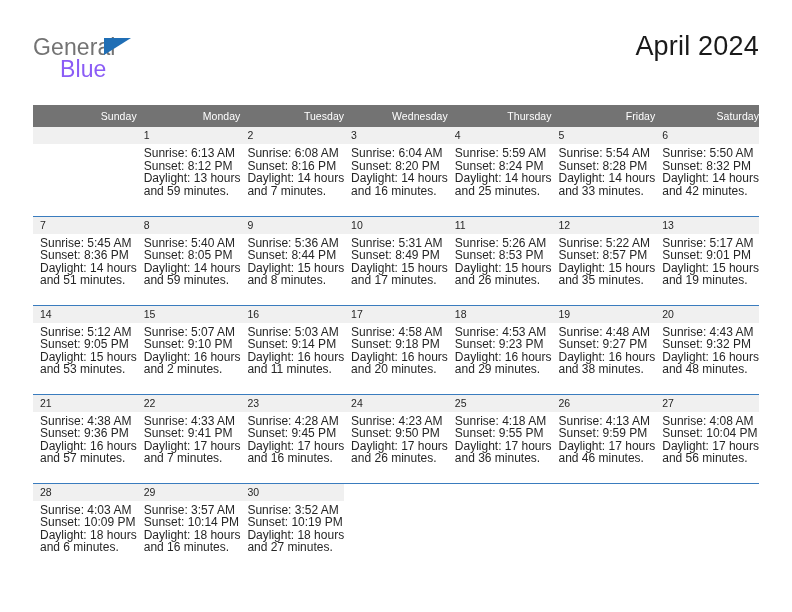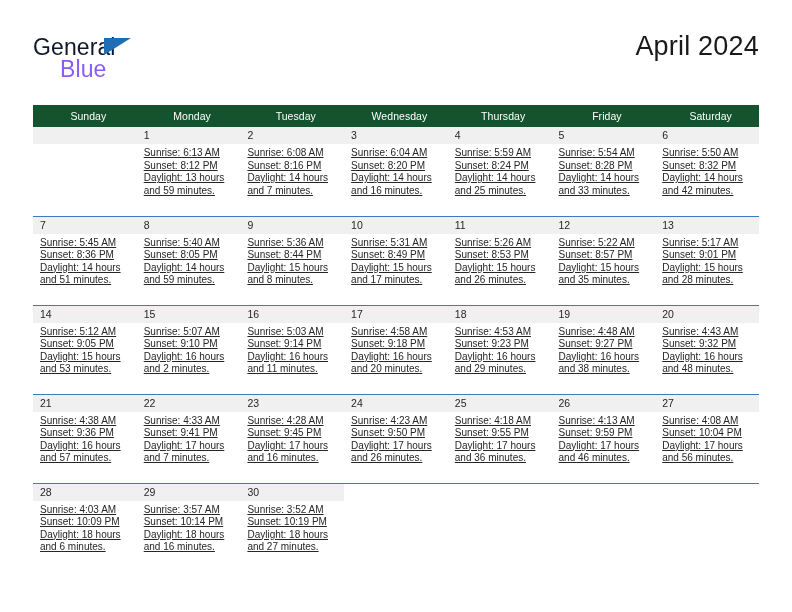--- a/index.html
+++ b/index.html
@@ -32,21 +32,21 @@
     top: 4px;
     width: 200px;
     height: 56px;
   }
   .logo-general {
     position: absolute;
     left: 0;
     top: 0;
     font-size: 23px;
     line-height: 26px;
-    color: #0f172a;
+    color: #737373;
     letter-spacing: 0.1px;
   }
   .logo-triangle {
     position: absolute;
     left: 71px;
     top: 4px;
     width: 0;
     height: 0;
     border-left: 27px solid #1f6eb5;
     border-bottom: 17px solid transparent;
@@ -86,25 +86,25 @@
     left: 33px;
     top: 105px;
     width: 726px;
   }
   .cal-table {
     width: 726px;
     border-collapse: collapse;
     table-layout: fixed;
   }
   .cal-table th {
-    background: #14532d;
+    background: #737373;
     color: #ffffff;
     font-size: 10.5px;
     font-weight: normal;
-    text-align: center;
+    text-align: right;
     padding: 5px 0 5px 7px;
     height: 19px;
     letter-spacing: 0.05px;
   }
   .cal-table td {
     vertical-align: top;
     padding: 0;
     height: 89px;
     border-top: 1px solid #3a7cbe;
   }
@@ -115,24 +115,23 @@
     height: 17px;
     padding: 1px 0 0 7px;
     font-size: 10.5px;
     color: #262626;
     line-height: 15px;
   }
   .daynum.empty { background: #f0f0f0; }
   .daynum.blank-cell { background: #ffffff; }
   .cell-body {
     padding: 3px 6px 0 7px;
-    font-size: 10px;
+    font-size: 12px;
     line-height: 12.6px;
     color: #262626;
-    text-decoration: underline;
   }
   .cell-body div { white-space: nowrap; }
   td.empty-cell .cell-body { visibility: hidden; }
 </style>
 </head>
 <body>
 
 <div class="page">
 
   <div class="header">
@@ -282,21 +281,21 @@
                 <div>Daylight: 15 hours</div>
                 <div>and 35 minutes.</div>
               </div>
             </td>
             <td>
               <div class="daynum">13</div>
               <div class="cell-body">
                 <div>Sunrise: 5:17 AM</div>
                 <div>Sunset: 9:01 PM</div>
                 <div>Daylight: 15 hours</div>
-                <div>and 28 minutes.</div>
+                <div>and 19 minutes.</div>
               </div>
             </td>
           </tr>
           <tr class="week-3">
             <td>
               <div class="daynum">14</div>
               <div class="cell-body">
                 <div>Sunrise: 5:12 AM</div>
                 <div>Sunset: 9:05 PM</div>
                 <div>Daylight: 15 hours</div>

